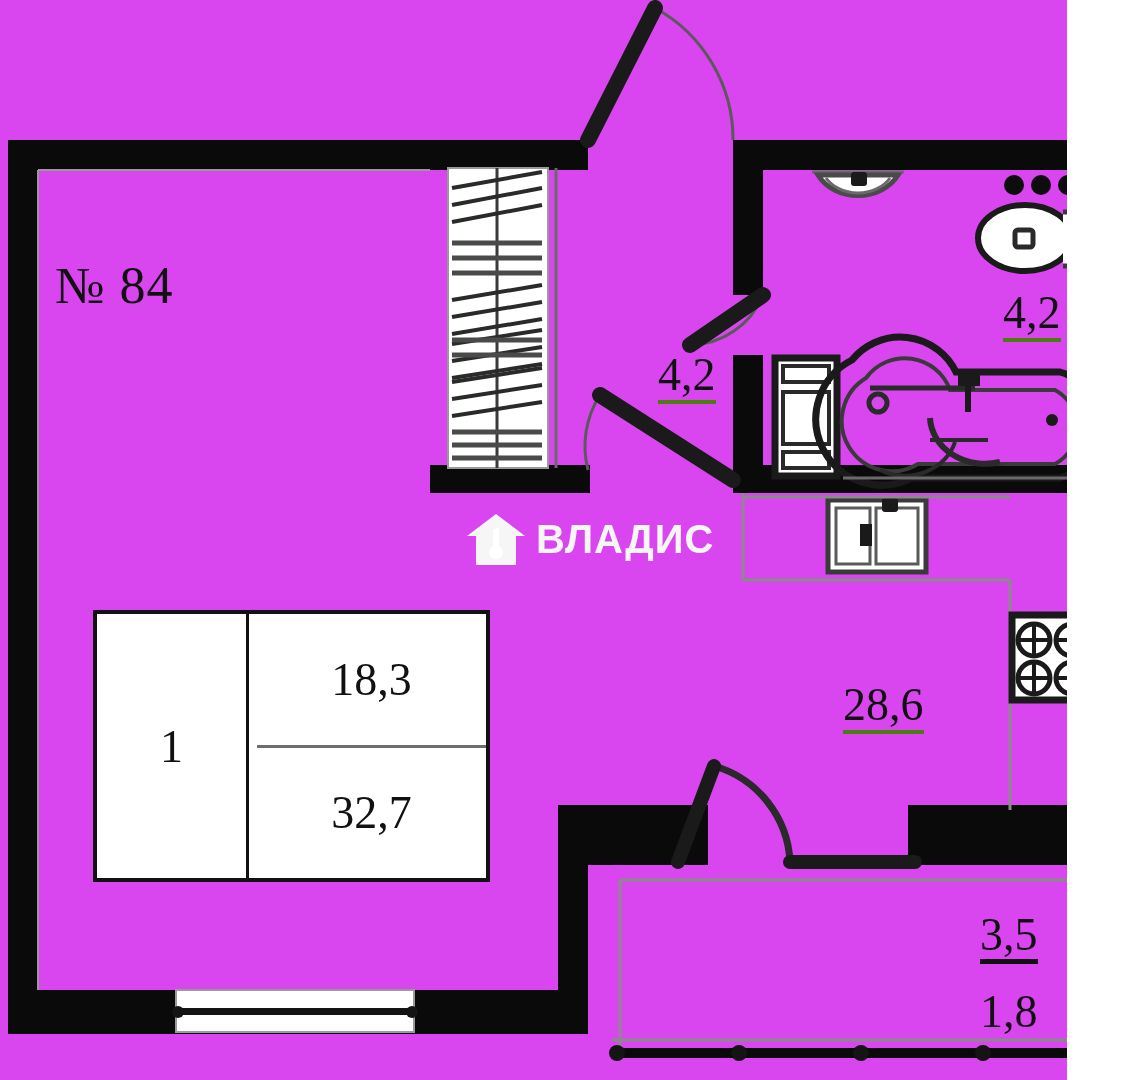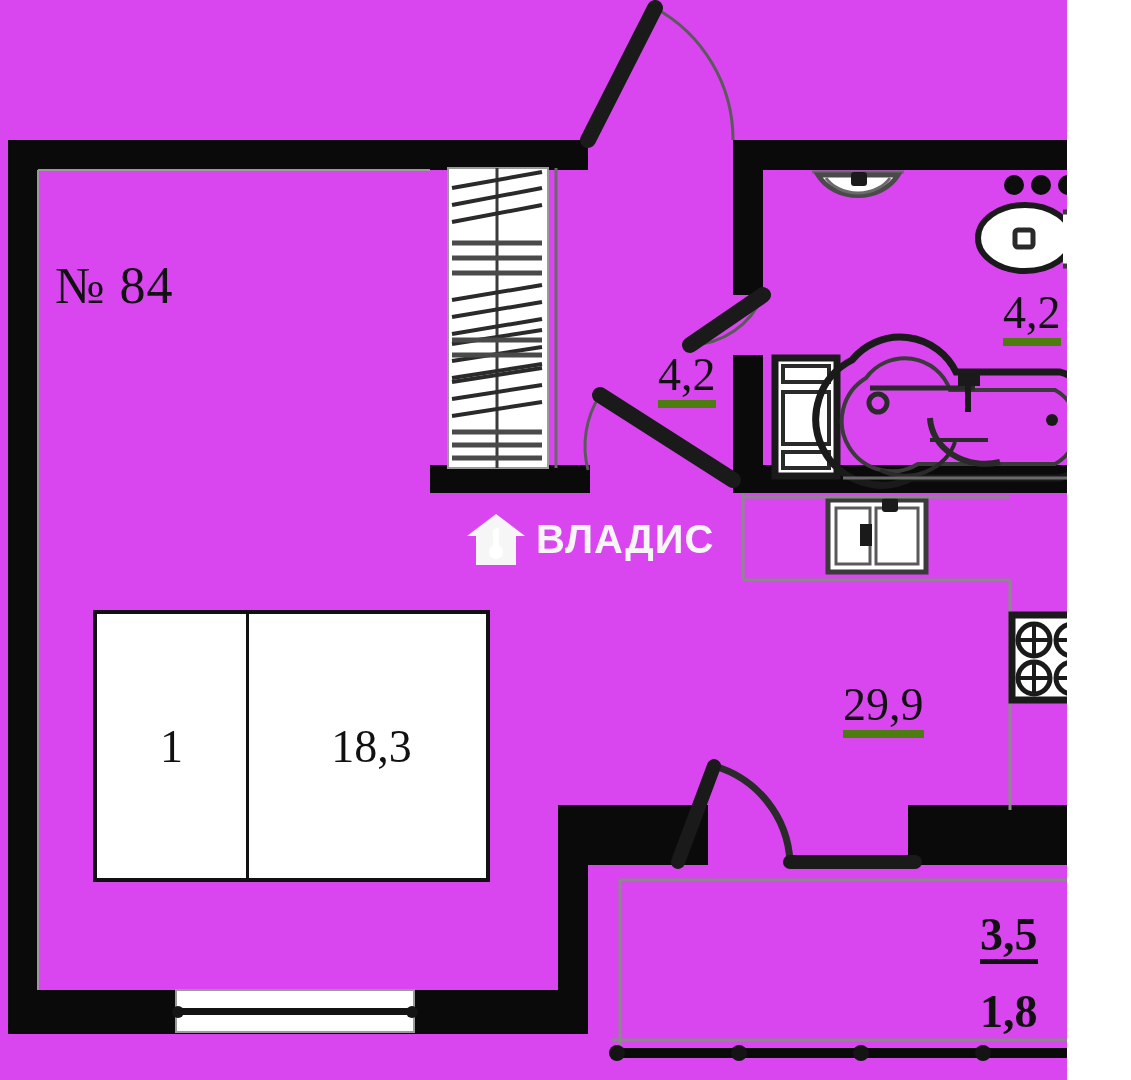--- a/index.html
+++ b/index.html
@@ -27,21 +27,21 @@
   }
   .lbl {
     position: absolute;
     font-family: "Liberation Serif", serif;
     color: #111111;
     white-space: nowrap;
     line-height: 1;
   }
   .area-lbl {
     font-size: 46px;
-    border-bottom: 8px solid #4d7c0f;
+    border-bottom: 4px solid #4d7c0f;
     padding-bottom: 2px;
   }
   #apt-number {
     font-size: 52px;
     letter-spacing: 1px;
   }
   
   #spec-table {
     position: absolute;
     left: 93px;
@@ -82,21 +82,20 @@
   #spec-table .area-cell:last-child {
     border-bottom: none;
   }
   
   #balcony-label {
     position: absolute;
     left: 980px;
     top: 912px;
     text-align: center;
     line-height: 1;
-    font-weight: bold;
   }
   #balcony-label .num {
     font-size: 46px;
     color: #111111;
     border-bottom: 5px solid #111111;
     padding-bottom: 1px;
     display: block;
   }
   #balcony-label .den {
     font-size: 46px;
@@ -356,31 +355,32 @@
     </g>
 
   </svg>
 
   <div class="lbl" id="apt-number" style="left:55px; top:260px;">№ 84</div>
 
   <div class="lbl area-lbl" style="left:658px; top:352px;">4,2</div>
 
   <div class="lbl area-lbl" style="left:1003px; top:290px;">4,2</div>
 
-  <div class="lbl area-lbl" style="left:843px; top:682px;">29,9</div>
+  <div class="lbl area-lbl" style="left:843px; top:682px;">28,6</div>
 
   <div id="balcony-label">
     <span class="num">3,5</span>
     <span class="den">1,8</span>
   </div>
 
   <div id="spec-table">
     <div class="rooms-cell">1</div>
     <div class="areas-col">
       <div class="area-cell">18,3</div>
+      <div class="area-cell">32,7</div>
     </div>
   </div>
 
   <div id="watermark">
     <svg width="60" height="55" viewBox="0 0 60 55">
       <path d="M 30 2 L 59 24 L 50 24 L 50 53 L 10 53 L 10 24 L 1 24 Z" fill="#f6f6f6"></path>
       <path d="M 27 18 L 33 15 L 33 36 L 27 36 Z" fill="#ffffff"></path>
       <circle cx="30" cy="40" r="7" fill="#ffffff"></circle>
     </svg>
     <span class="wm-text">ВЛАДИС</span>

